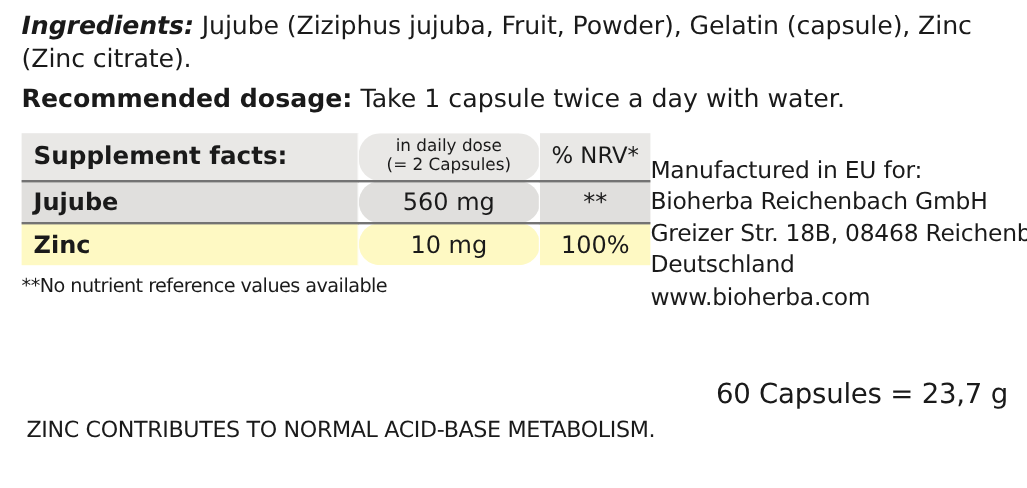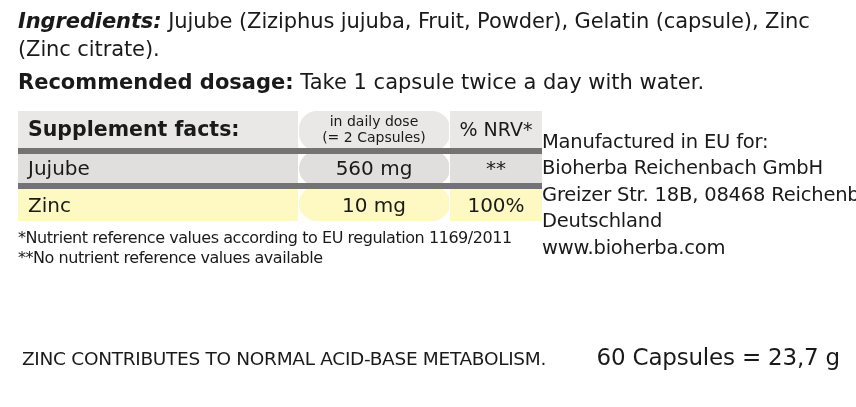--- a/index.html
+++ b/index.html
@@ -71,20 +71,21 @@
     height: 35px;
   }
   .facts .hdr-row {
     height: 40px;
   }
   .c-name {
     width: 270px;
     text-align: left !important;
     padding-left: 10px !important;
     font-size: 20px;
+    font-weight: bold;
   }
   .c-dose {
     width: 150px;
     font-size: 20px;
     border-radius: 18px;
   }
   .c-nrv {
     width: 92px;
     font-size: 20px;
   }
@@ -96,21 +97,21 @@
     font-size: 14px;
     line-height: 1.15;
   }
   .hdr .c-nrv {
     font-size: 19px;
   }
   .band-a { background: #e9e8e6; }
   .band-b { background: #e0dfdd; }
   .band-c { background: #fef9c3; }
   .sep-line {
-    border-bottom: 6px solid #737373;
+    border-bottom: 2px solid #737373;
   }
   .vline {
     border-left: 1px solid #ffffff;
   }
 
   
   .footnotes {
     margin-top: 7px;
     font-size: 16px;
     line-height: 1.28;
@@ -130,21 +131,20 @@
   }
   .maker div { white-space: nowrap; }
 
   
   .capsules {
     position: absolute;
     right: 16px;
     top: 316px;
     font-size: 23px;
     letter-spacing: -0.2px;
-    margin-top: 28px;
   }
   .code {
     position: absolute;
     right: 16px;
     top: 354px;
     font-size: 23px;
     text-align: right;
     letter-spacing: 0.4px;
   }
 
@@ -190,21 +190,20 @@
           </tr>
           <tr class="row band-c">
             <td class="c-name">Zinc</td>
             <td class="c-dose vline">10 mg</td>
             <td class="c-nrv vline">100%</td>
           </tr>
         </tbody>
       </table>
 
       <div class="footnotes">
-        <div>*Nutrient reference values according to EU regulation 1169/2011</div>
         <div>**No nutrient reference values available</div>
       </div>
     </div>
 
     <div class="maker">
       <div>Manufactured in EU for:</div>
       <div>Bioherba Reichenbach GmbH</div>
       <div>Greizer Str. 18B, 08468 Reichenbach</div>
       <div>Deutschland</div>
       <div>www.bioherba.com</div>

